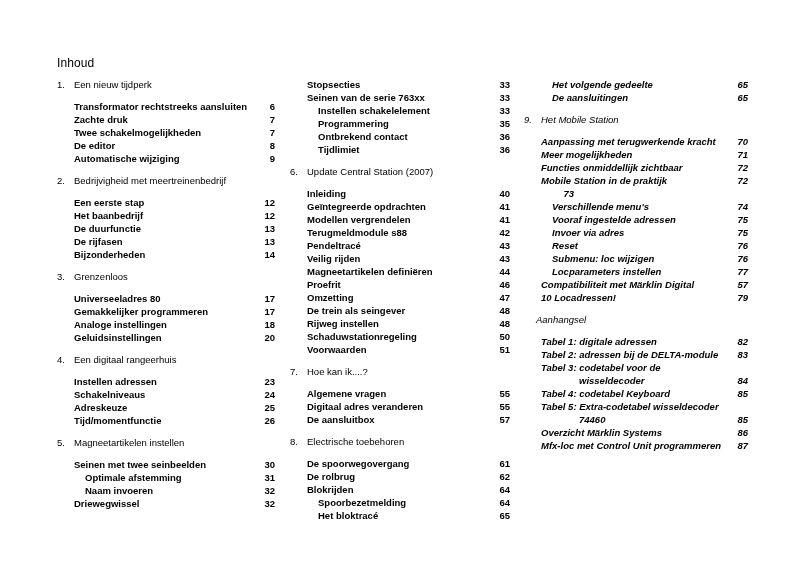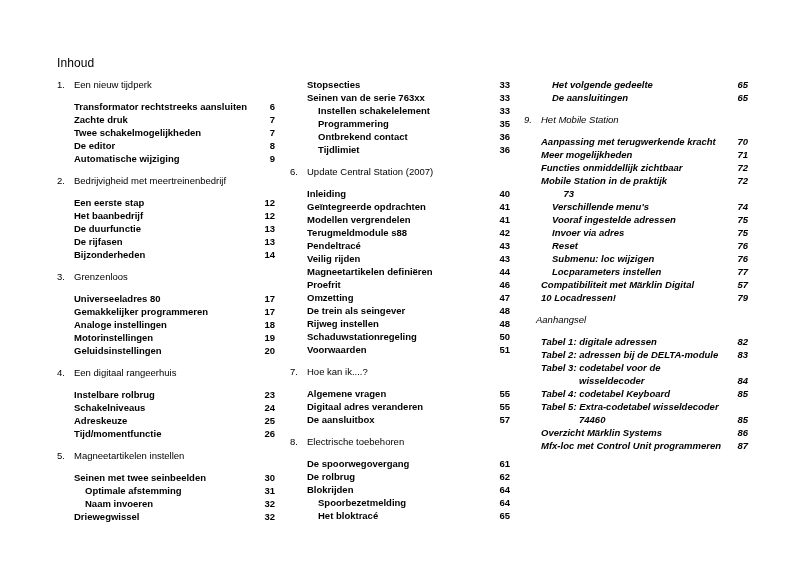--- a/index.html
+++ b/index.html
@@ -130,35 +130,31 @@
       </div>
       <div class="entry">
         <span class="label">Gemakkelijker programmeren</span>
         <span class="page">17</span>
       </div>
       <div class="entry">
         <span class="label">Analoge instellingen</span>
         <span class="page">18</span>
       </div>
       <div class="entry">
-        <span class="label">Motorinstellingen</span>
-        <span class="page">19</span>
-      </div>
-      <div class="entry">
         <span class="label">Geluidsinstellingen</span>
         <span class="page">20</span>
       </div>
     </div>
     <div class="chapter">
       <span class="num">4.</span>
       <span class="title">Een digitaal rangeerhuis</span>
     </div>
     <div class="entries">
       <div class="entry">
-        <span class="label">Instelbare rolbrug</span>
+        <span class="label">Instellen adressen</span>
         <span class="page">23</span>
       </div>
       <div class="entry">
         <span class="label">Schakelniveaus</span>
         <span class="page">24</span>
       </div>
       <div class="entry">
         <span class="label">Adreskeuze</span>
         <span class="page">25</span>
       </div>

